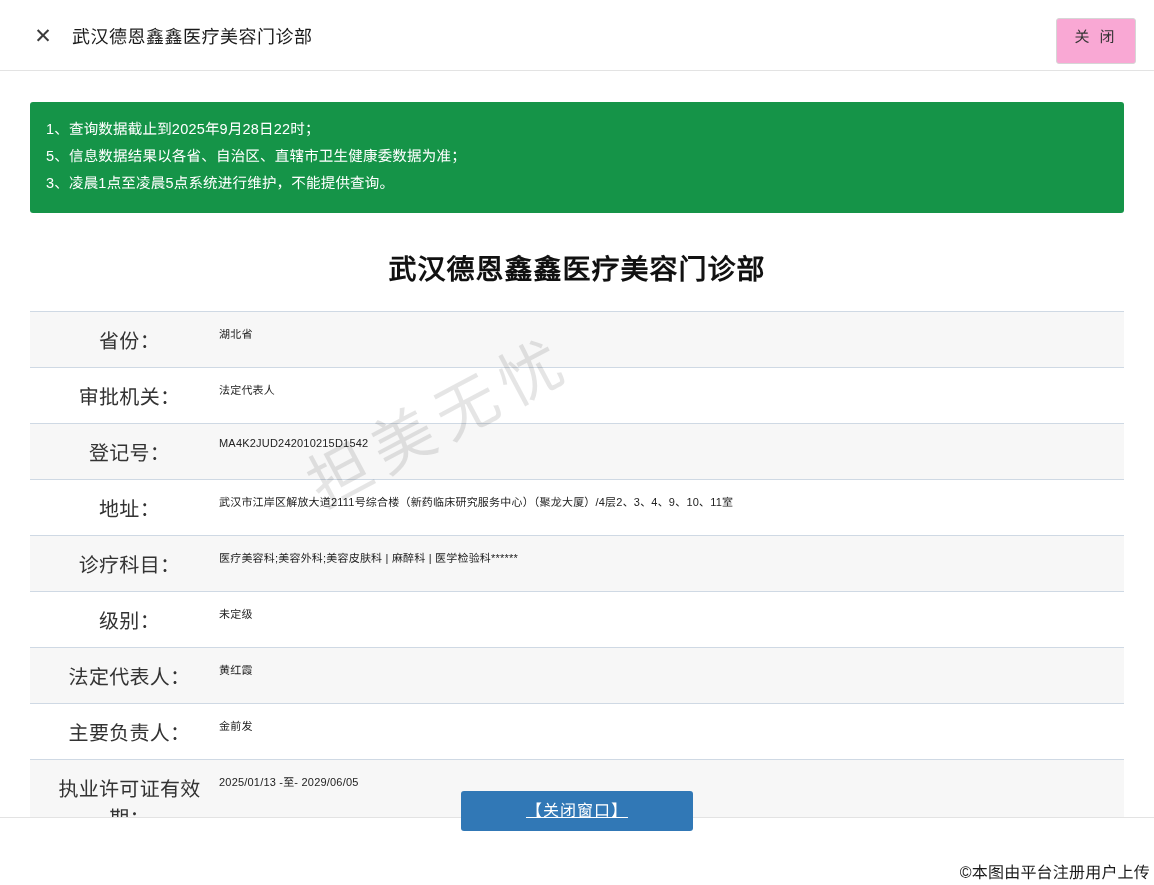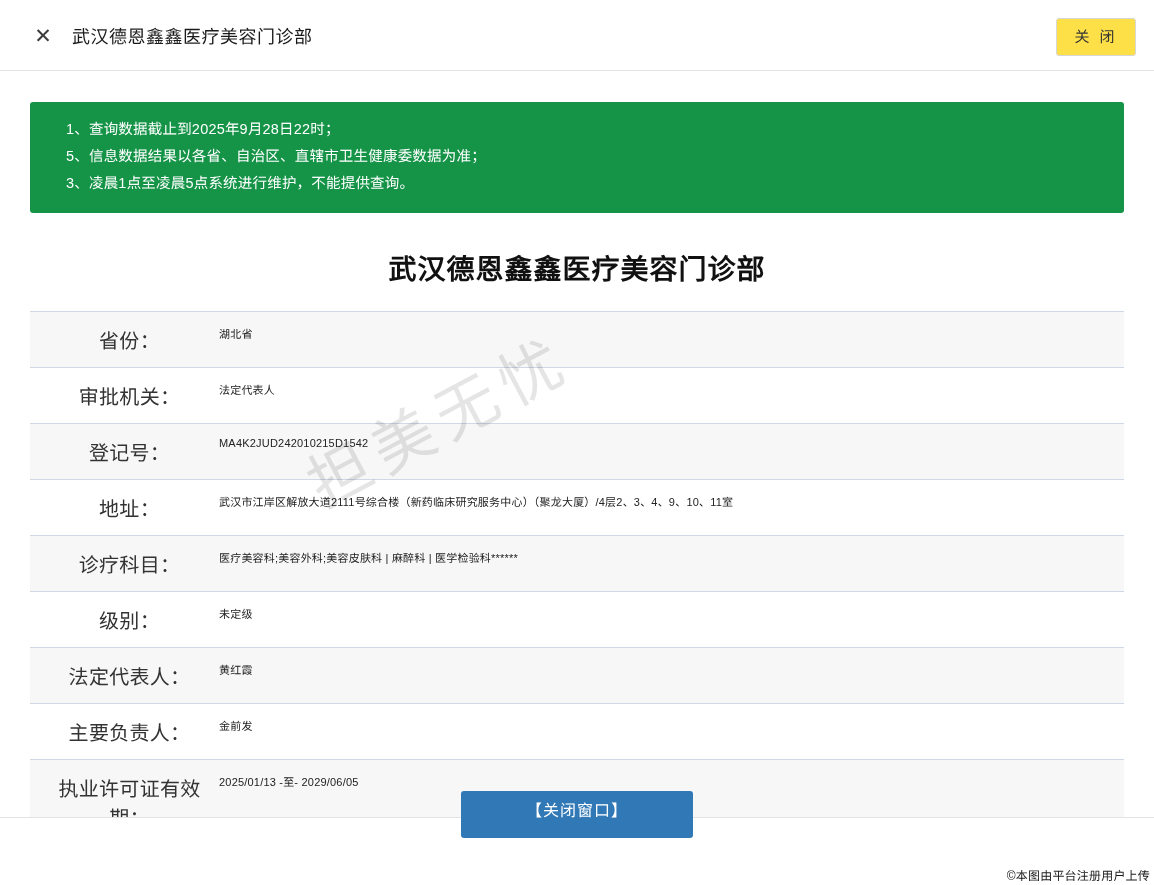--- a/index.html
+++ b/index.html
@@ -41,39 +41,39 @@
     font-size: 18px;
     color: #1a1a1a;
     margin-left: 16px;
     letter-spacing: 0.5px;
   }
   .close-btn {
     position: absolute;
     right: 18px;
     top: 18px;
     width: 80px;
-    height: 38px;
+    height: 46px;
     border: 1px solid #d6d6d6;
     border-radius: 3px;
-    background: #fde047;
+    background: #f9a8d4;
     color: #333333;
     font-size: 15px;
     letter-spacing: 3px;
     text-align: center;
     line-height: 36px;
     cursor: pointer;
   }
 
   
   .notice {
     margin: 31px 30px 0 30px;
     background: #159448;
     border-radius: 3px;
     color: #ffffff;
-    padding: 14px 10px 16px 36px;
+    padding: 14px 10px 16px 16px;
   }
   .notice-line {
     font-size: 14.5px;
     line-height: 27px;
     color: #ffffff;
     letter-spacing: .2px;
   }
   .notice-line.strong { font-weight: normal; }
 
   
@@ -142,35 +142,36 @@
     height: 68px;
     border-top: 1px solid #e3e3e3;
     background: #ffffff;
   }
   .close-window-btn {
     position: absolute;
     left: 50%;
     transform: translateX(-50%);
     top: -27px;
     width: 232px;
-    height: 47px;
+    height: 40px;
     background: #3178b6;
     color: #ffffff;
     font-size: 16px;
     line-height: 40px;
     text-align: center;
     border-radius: 3px;
     cursor: pointer;
     letter-spacing: 1px;
+    text-decoration: underline;
   }
   .footer-credit {
     position: absolute;
     right: 4px;
     bottom: 2px;
-    font-size: 12px;
+    font-size: 16px;
     color: #1a1a1a;
     letter-spacing: .2px;
     margin-top: 8px;
   }
 </style>
 </head>
 <body>
 
 <div class="page">
 

